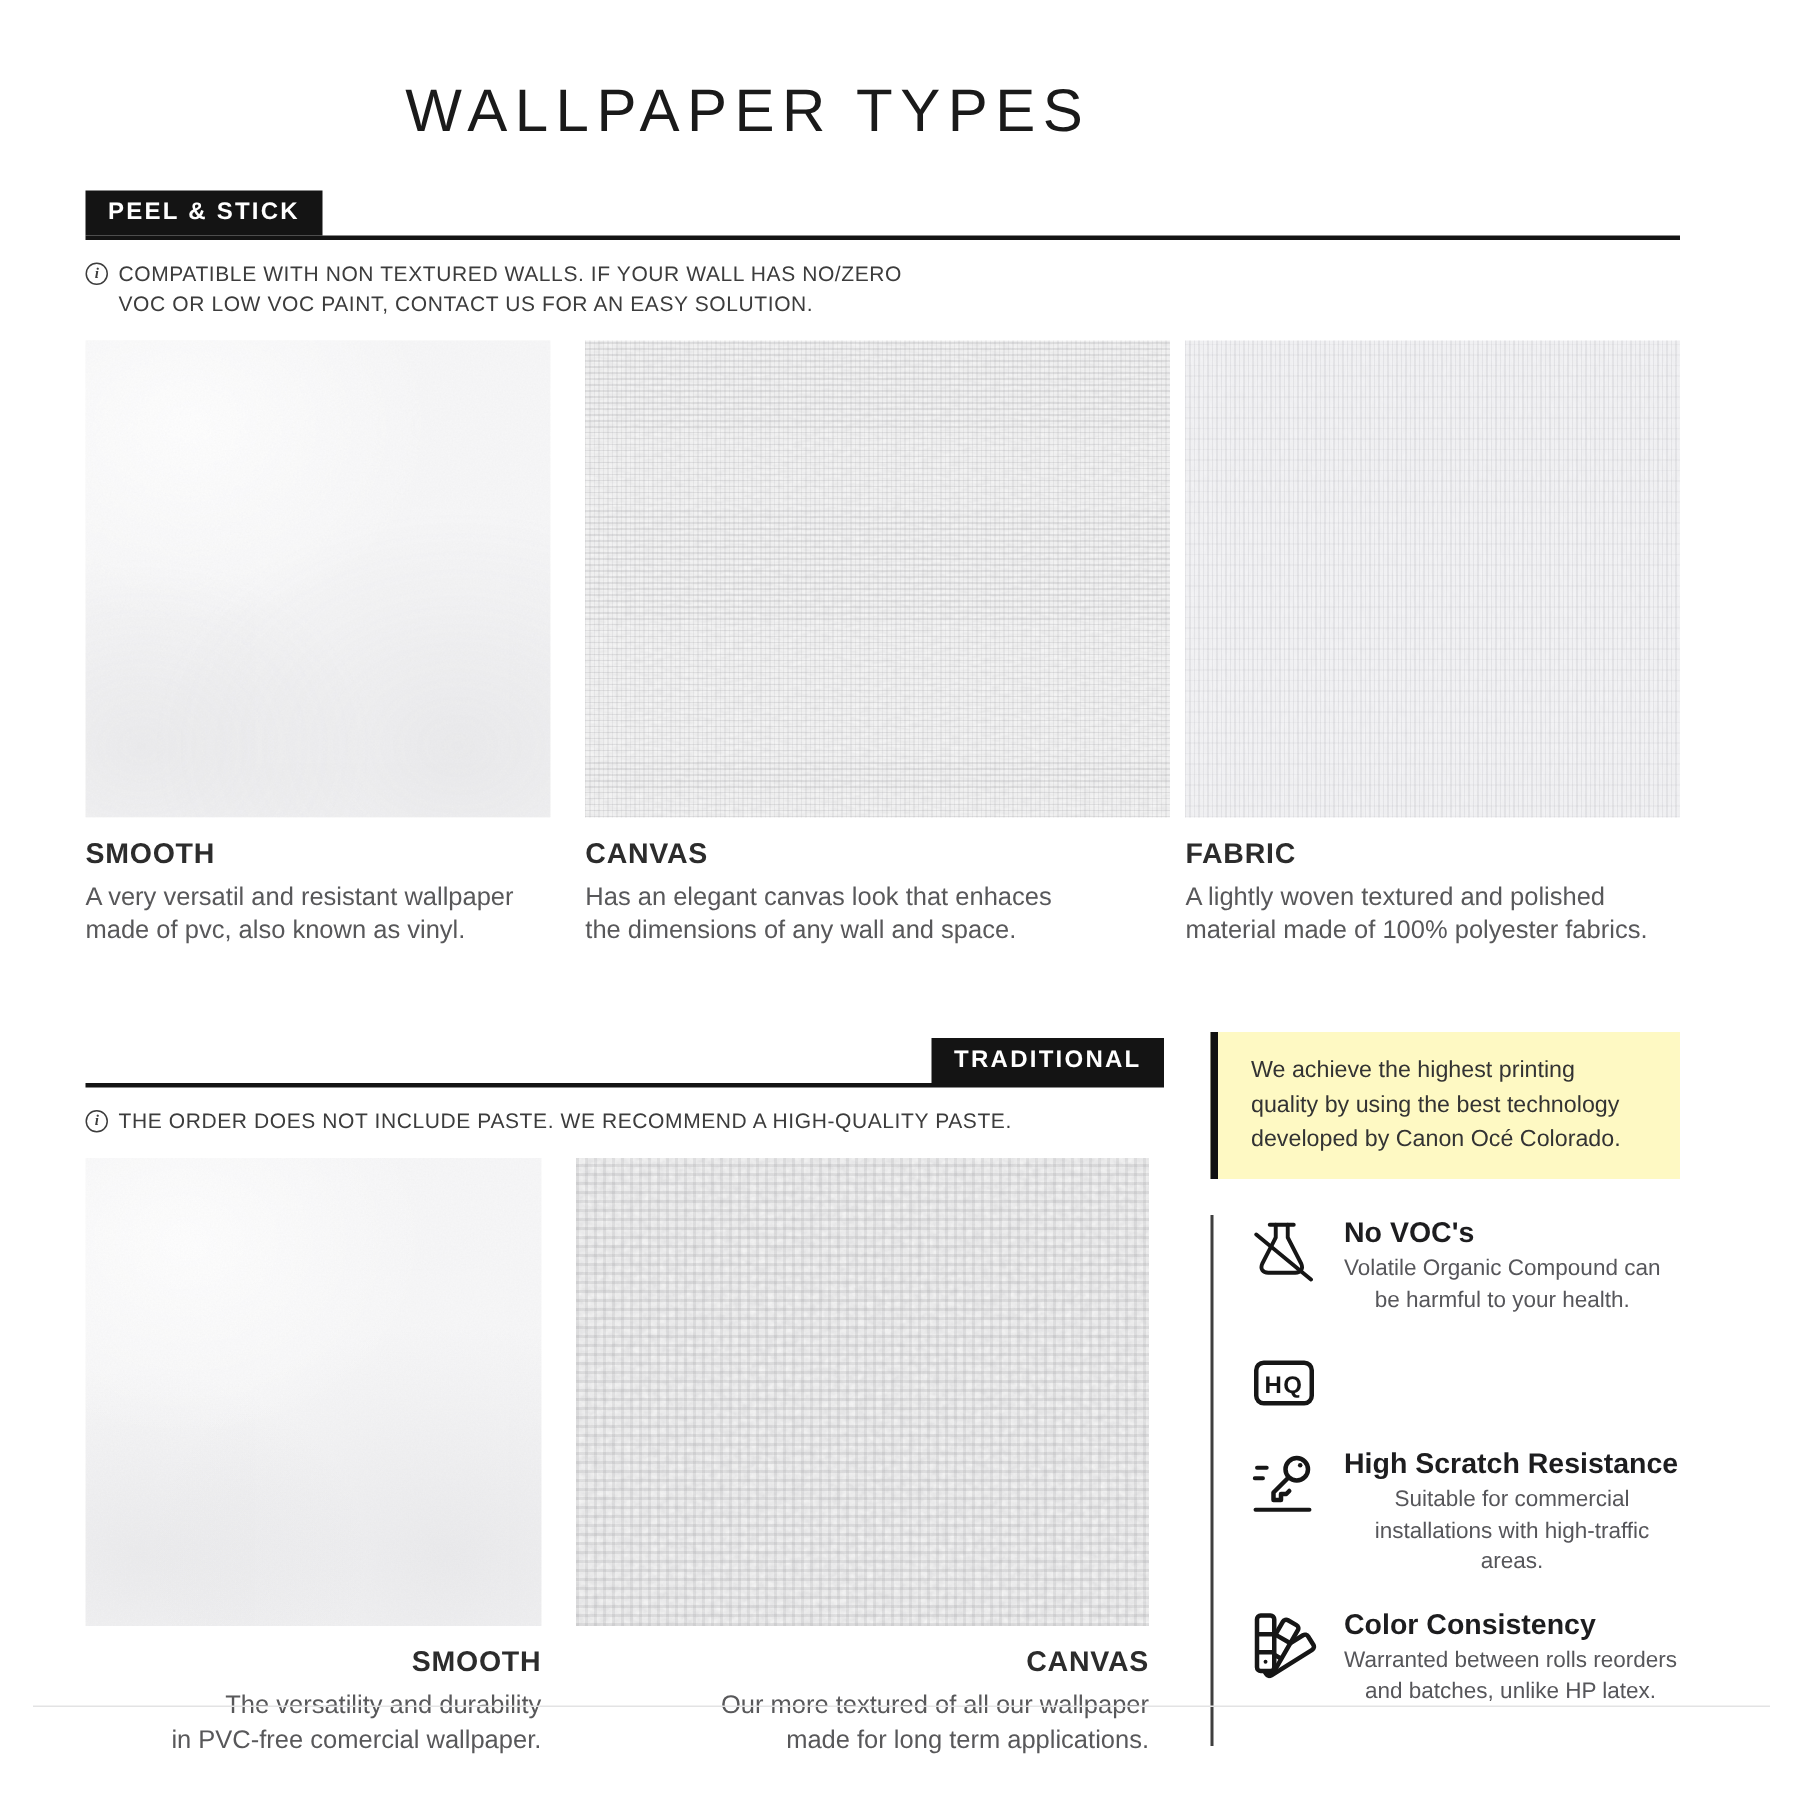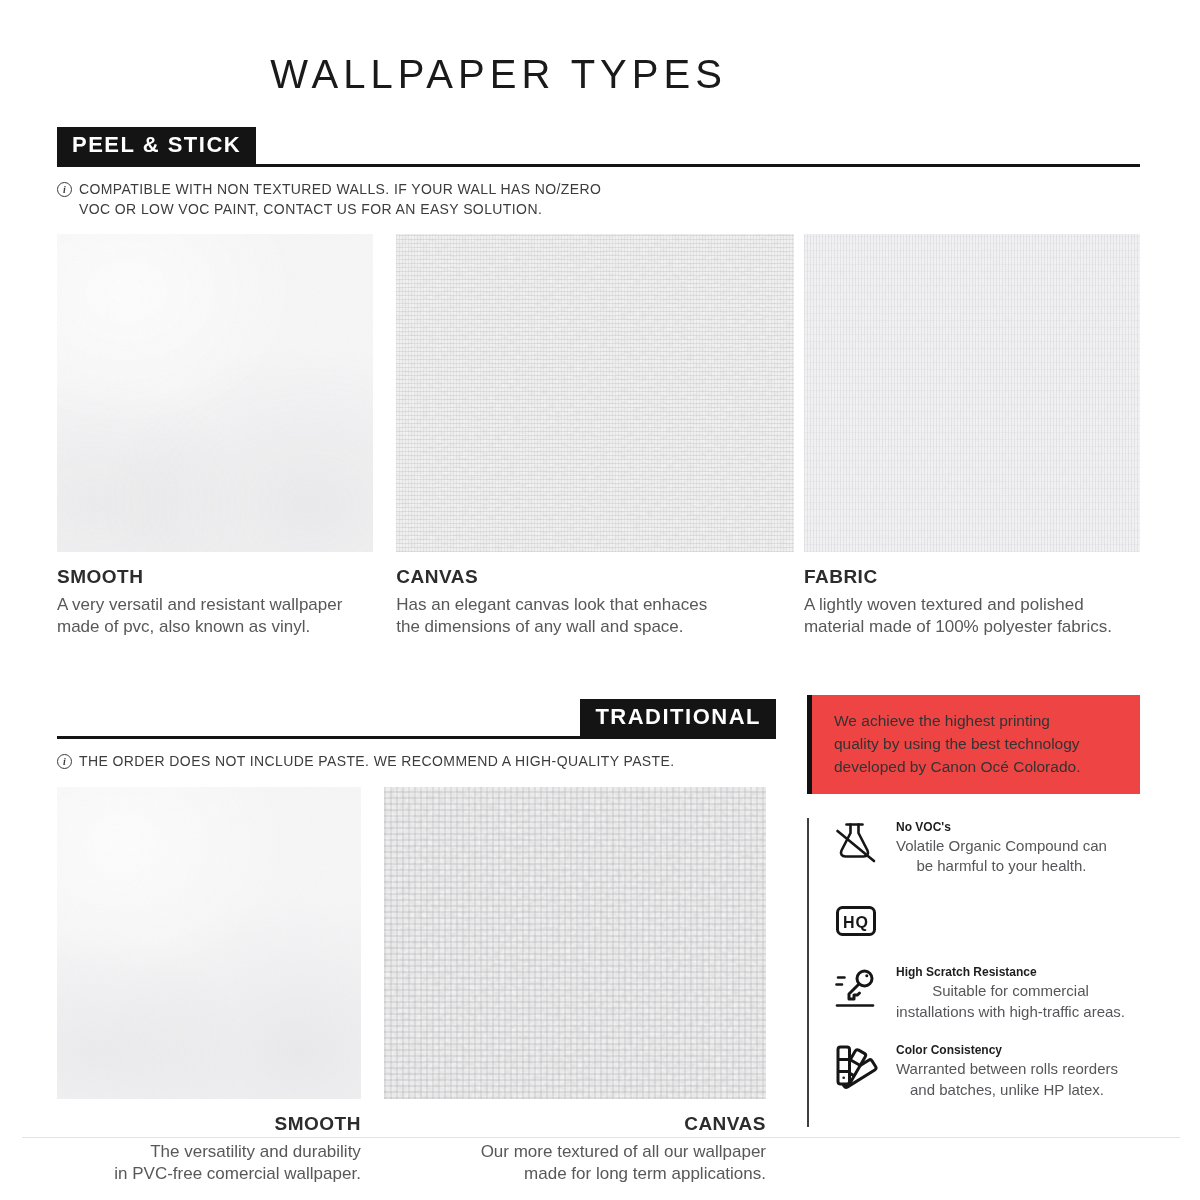--- a/index.html
+++ b/index.html
@@ -4,37 +4,37 @@
 <style>
   * { box-sizing: border-box; }
   html, body { margin: 0; padding: 0; }
   body {
     width: 1200px; height: 1200px;
     background: #ffffff;
     font-family: "Liberation Sans", sans-serif;
     color: #222;
     overflow: hidden;
   }
-  .page { position: relative; width: 1200px; height: 1200px; padding: 0 60px 0 57px; }
+  .page { position: relative; width: 1200px; height: 1200px; padding: 0 80px 0 57px; }
 
   
   .page-title {
     margin: 0; padding-top: 52px;
     width: 883px;
     text-align: center;
     font-size: 40px; font-weight: 500; letter-spacing: 5px;
     color: #1a1a1a; white-space: nowrap;
   }
 
   
   .section-header { margin-top: 30px; border-bottom: 3px solid #141414; line-height: 0; }
   .section-header.narrow { width: 719px; }
   .badge {
     display: inline-block; background: #141414; color: #ffffff;
-    font-size: 22px; font-weight: 700; letter-spacing: 1.5px;
+    font-size: 16px; font-weight: 700; letter-spacing: 1.5px;
     padding: 5px 15px 6px; line-height: 1.2; vertical-align: bottom;
   }
 
   
   .note { display: flex; margin-top: 13px; color: #3c3c3c; }
   .info-icon {
     flex: 0 0 auto; width: 15px; height: 15px; margin: 2px 7px 0 0;
     border: 1.5px solid #3c3c3c; border-radius: 50%;
     display: flex; align-items: center; justify-content: center;
     font: italic 700 10px "Liberation Serif", serif; color: #3c3c3c;
@@ -89,33 +89,33 @@
   .card p { margin: 0; font-size: 17px; color: #58585a; line-height: 1.32; }
   .card p span { display: block; }
 
   
   .lower { display: flex; margin-top: 30px; }
   .lower-left { width: 719px; margin-right: 31px; text-align: right; }
   .lower-right { width: 333px; padding-top: 26px; }
 
   
   .quote-box {
-    background: #ef4444; border-left: 5px solid #111111;
+    background: #fef9c3; border-left: 5px solid #111111;
     padding: 14px 20px 15px 22px;
     font-size: 15.5px; color: #333; line-height: 1.5;
   }
   .quote-box span { display: block; }
 
   
   .features { margin-top: 24px; border-left: 2px solid #3f3f3f; padding: 2px 0 26px 24px; }
   .feature { display: flex; margin-bottom: 21px; }
   .feature:last-child { margin-bottom: 0; }
   .feature-icon { flex: 0 0 auto; width: 46px; height: 46px; margin-right: 17px; }
   .feature-icon svg { width: 100%; height: 100%; display: block; }
-  .feature-text h4 { margin: 0 0 2px; font-size: 12px; font-weight: 700; color: #1d1d1f; }
+  .feature-text h4 { margin: 0 0 2px; font-size: 19px; font-weight: 700; color: #1d1d1f; }
   .feature-text p { margin: 0; font-size: 15px; color: #56565a; line-height: 1.38; }
   .feature-text p span { display: block; text-align: center; }
 
   .bottom-rule { position: absolute; left: 22px; right: 20px; bottom: 62px; height: 1px; background: #e3e3e4; }
 </style>
 </head>
 <body>
 
 <svg width="0" height="0" style="position:absolute" aria-hidden="true">
   <defs>

